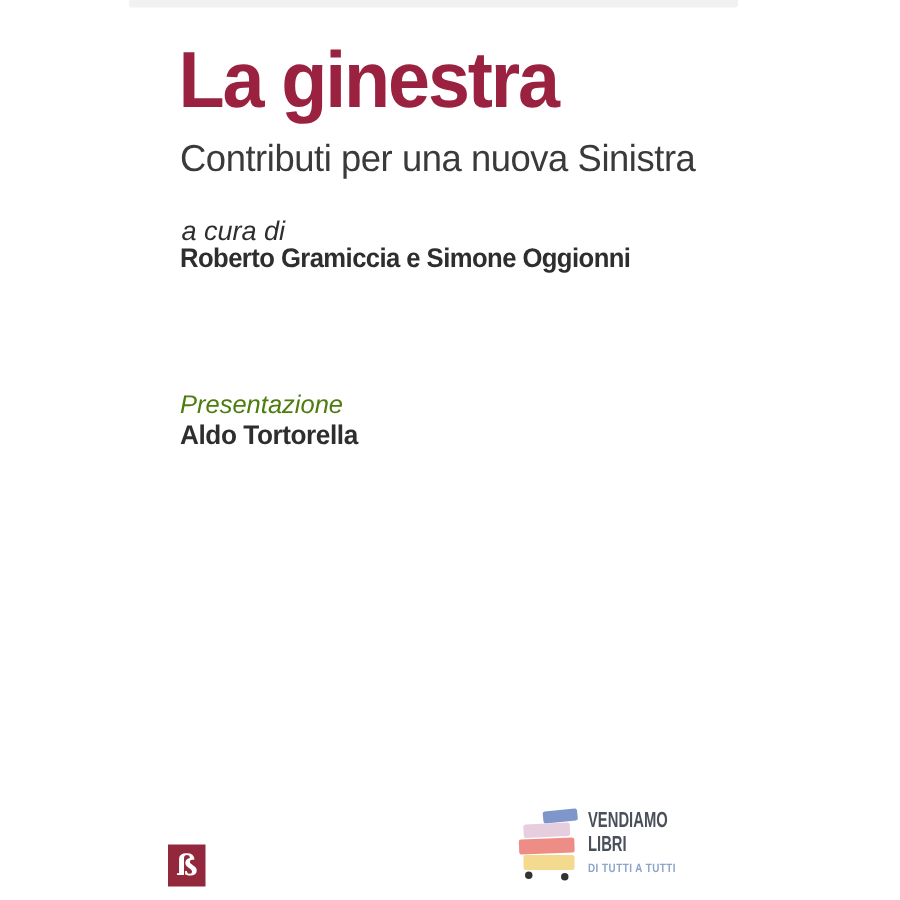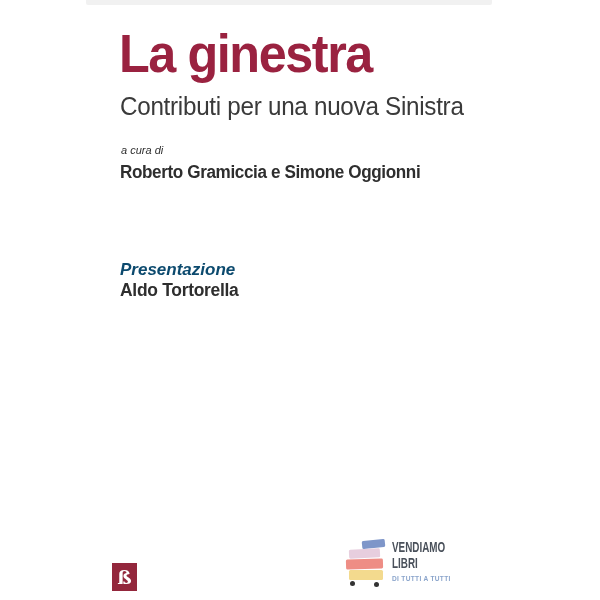--- a/index.html
+++ b/index.html
@@ -26,21 +26,21 @@
     font-size: 53px; font-weight: 700; letter-spacing: -1.5px;
     transform: scaleX(0.95); transform-origin: left top;
   }
   .subtitle {
     left: 120px; top: 94px;
     font-size: 25px; letter-spacing: -0.3px;
     transform: scaleX(0.97); transform-origin: left top;
   }
   .curator-label {
     left: 121px; top: 145px;
-    font-size: 11px; font-style: italic;
+    font-size: 18px; font-style: italic;
   }
   .curators {
     left: 120px; top: 163px;
     font-size: 18px; font-weight: 700; letter-spacing: -0.4px;
     transform: scaleX(0.95); transform-origin: left top;
   }
   .presentation-label {
     left: 120px; top: 261px;
     font-size: 17px; font-style: italic;
   }
@@ -98,21 +98,21 @@
   <div class="abs scan-edge"></div>
 
   <div class="abs title" style="color: rgb(154, 34, 64);">La ginestra</div>
 
   <div class="abs subtitle" style="color: rgb(58, 58, 58);">Contributi per una nuova Sinistra</div>
 
   <div class="abs curator-label" style="color: rgb(46, 46, 46);">a cura di</div>
 
   <div class="abs curators" style="color: rgb(46, 46, 46);">Roberto Gramiccia e Simone Oggionni</div>
 
-  <div class="abs presentation-label" style="color: #0c4a6e; font-weight: bold;">Presentazione</div>
+  <div class="abs presentation-label" style="color: #4d7c0f;">Presentazione</div>
 
   <div class="abs presenter" style="color: rgb(46, 46, 46);">Aldo Tortorella</div>
 
   <div class="abs logo-square" style="background: rgb(147, 39, 60);">
     <span class="logo-monogram">ß</span>
   </div>
 
   <div>
     <div>
       <div class="book-spine spine-1" style="background: rgb(126, 150, 201);"></div>

